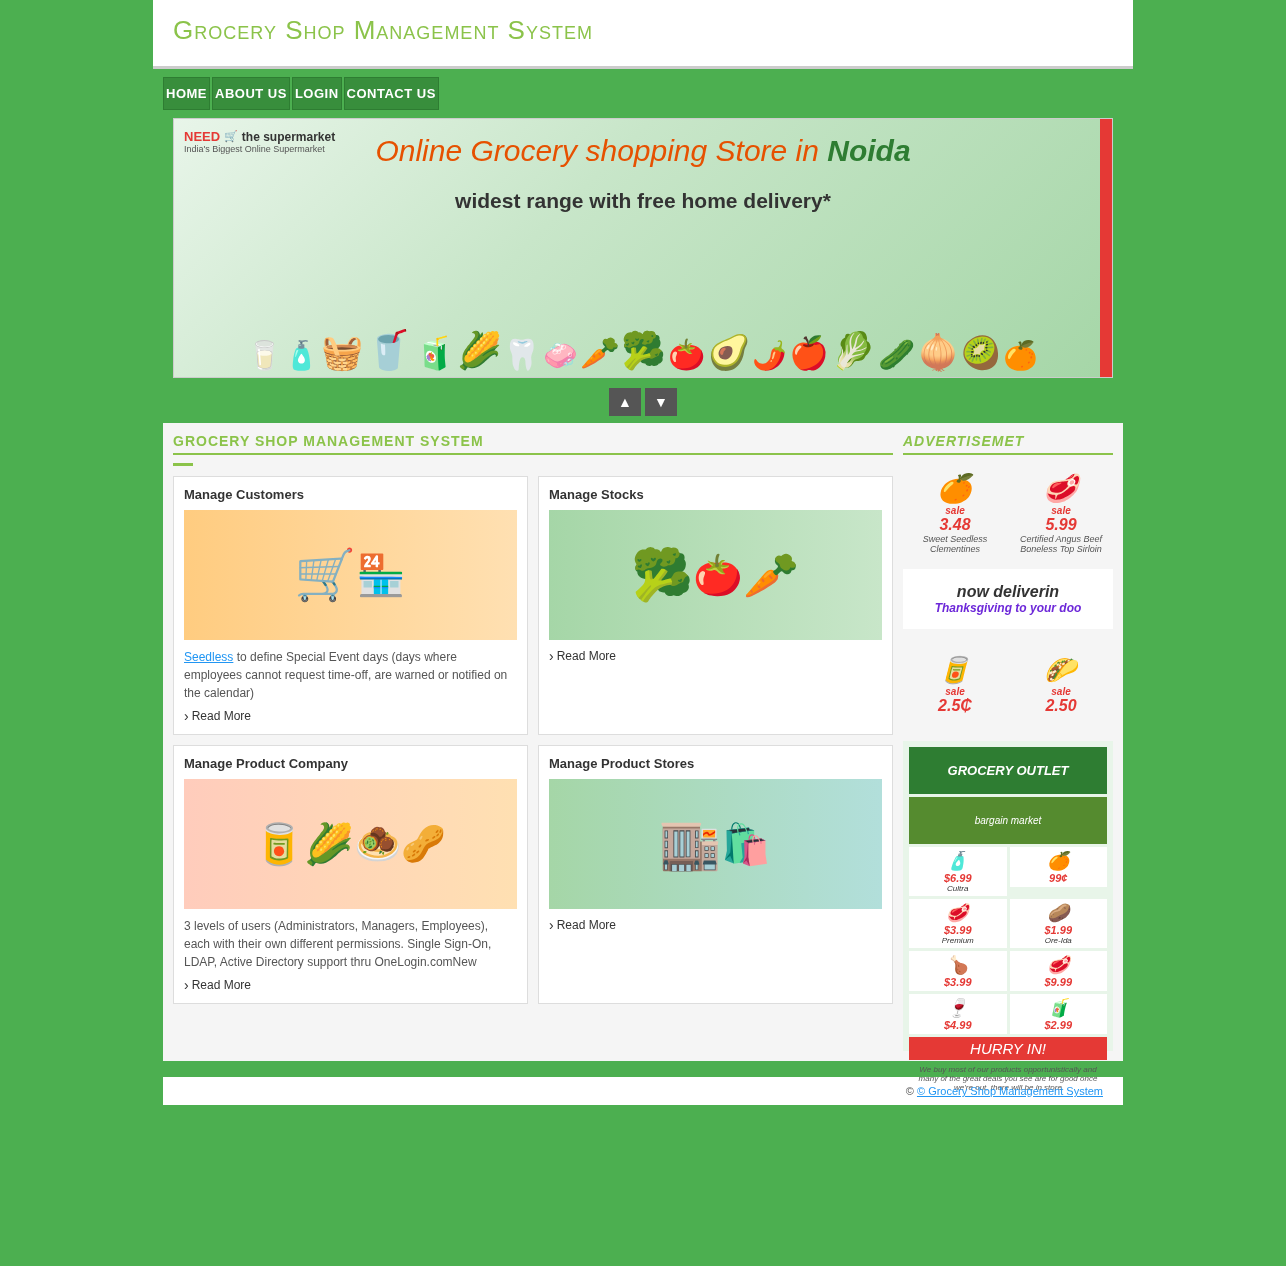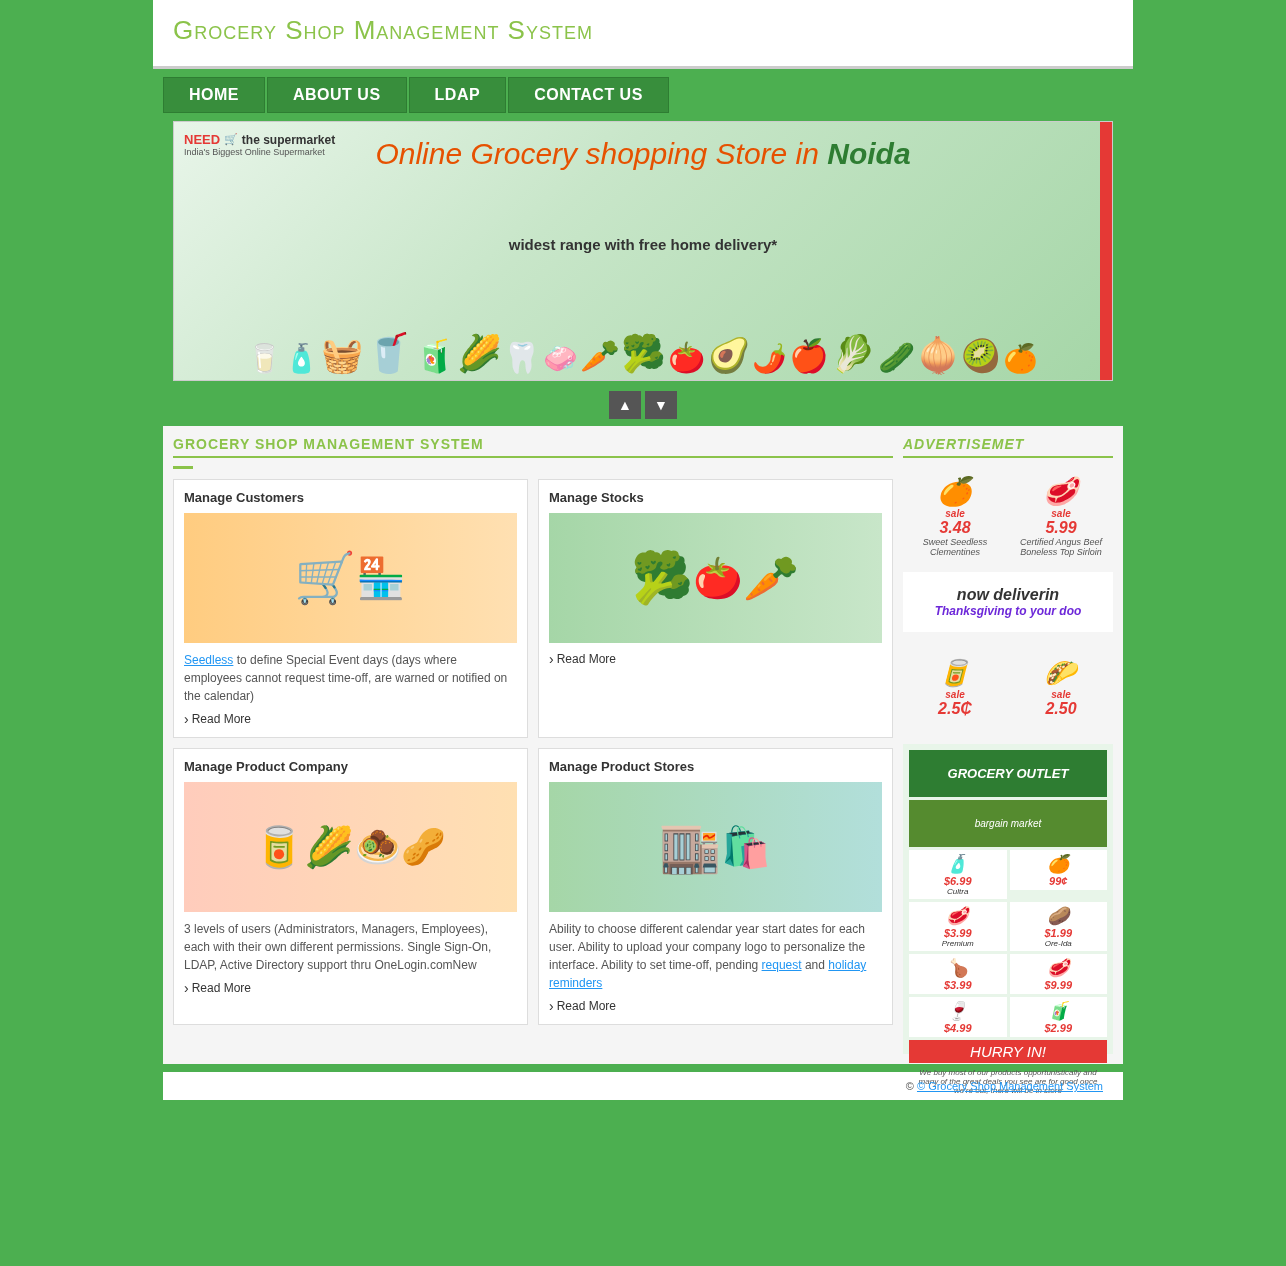--- a/index.html
+++ b/index.html
@@ -33,23 +33,23 @@
     #navbar {
       background: #4caf50;
       display: flex;
       flex-direction: row;
       gap: 2px;
       padding: 8px 10px;
     }
     .nav-item {
       background: #388e3c;
       color: white;
-      padding: 8px 25px;
+      padding: 8px 2px;
       cursor: pointer;
-      font-size: 16px;
+      font-size: 13px;
       font-weight: bold;
       letter-spacing: 0.5px;
       border: 1px solid #2e7d32;
     }
 
     
     #banner {
       margin: 0 10px;
       background: linear-gradient(135deg, #e8f5e9 0%, #c8e6c9 40%, #a5d6a7 100%);
       height: 260px;
@@ -73,24 +73,23 @@
       top: 15px;
       left: 0; right: 0;
       font-style: italic;
     }
     #banner-headline span.noida { color: #2e7d32; font-weight: bold; }
     #banner-subheadline {
       position: absolute;
       top: 70px;
       left: 0; right: 0;
       text-align: center;
-      font-size: 15px;
+      font-size: 21px;
       color: #333;
       font-weight: bold;
-      margin-top: 44px;
     }
     
     #banner-items {
       position: absolute;
       bottom: 0; left: 0; right: 0;
       height: 170px;
       display: flex;
       align-items: flex-end;
       justify-content: center;
       gap: 4px;
@@ -295,21 +294,21 @@
     .ad-item-price { color: #e53935; font-weight: bold; font-size: 11px; }
     .ad-item-name { color: #333; font-size: 8px; }
 
     
     #footer {
       background: white;
       text-align: right;
       padding: 8px 20px;
       font-size: 11px;
       color: #555;
-      margin: 8px 10px;
+      margin: 16px 10px;
     }
     #footer a { color: #2196f3; }
 
     
     .grocery-emoji-row {
       display: flex;
       flex-wrap: wrap;
       gap: 2px;
       justify-content: center;
       align-items: flex-end;
@@ -320,21 +319,21 @@
 
 <div id="app-wrapper">
 
   <div id="header">
     <div id="site-title">Grocery Shop Management System</div>
   </div>
 
   <div id="navbar">
     <div class="nav-item">HOME</div>
     <div class="nav-item">ABOUT US</div>
-    <div class="nav-item">LDAP</div>
+    <div class="nav-item">LOGIN</div>
     <div class="nav-item">CONTACT US</div>
   </div>
 
   <div id="banner-wrapper">
     <div id="banner">
 
       <div id="banner-logo-area">
         <div style="display:flex;align-items:center;gap:4px;">
           <span style="color:#e53935;font-weight:bold;font-size:13px;">NEED</span>
           <span style="color:#4caf50;font-size:11px;">🛒</span>
@@ -442,23 +441,20 @@
         </div>
 
         <div class="card">
           <div class="card-title">Manage Product Stores</div>
           <div class="card-image img-stores">
             <div class="card-image-inner">
               <span style="font-size:50px;">🏬</span>
               <span style="font-size:40px;">🛍️</span>
             </div>
           </div>
-          <div class="card-desc">
-            Ability to choose different calendar year start dates for each user. Ability to upload your company logo to personalize the interface. Ability to set time-off, pending <span class="link-text">request</span> and <span class="link-text">holiday reminders</span>
-          </div>
           <div class="read-more">
             <span class="read-more-arrow">›</span>
             <span>Read More</span>
           </div>
         </div>
 
       </div>
     </div>
 
     <div id="right-section">

